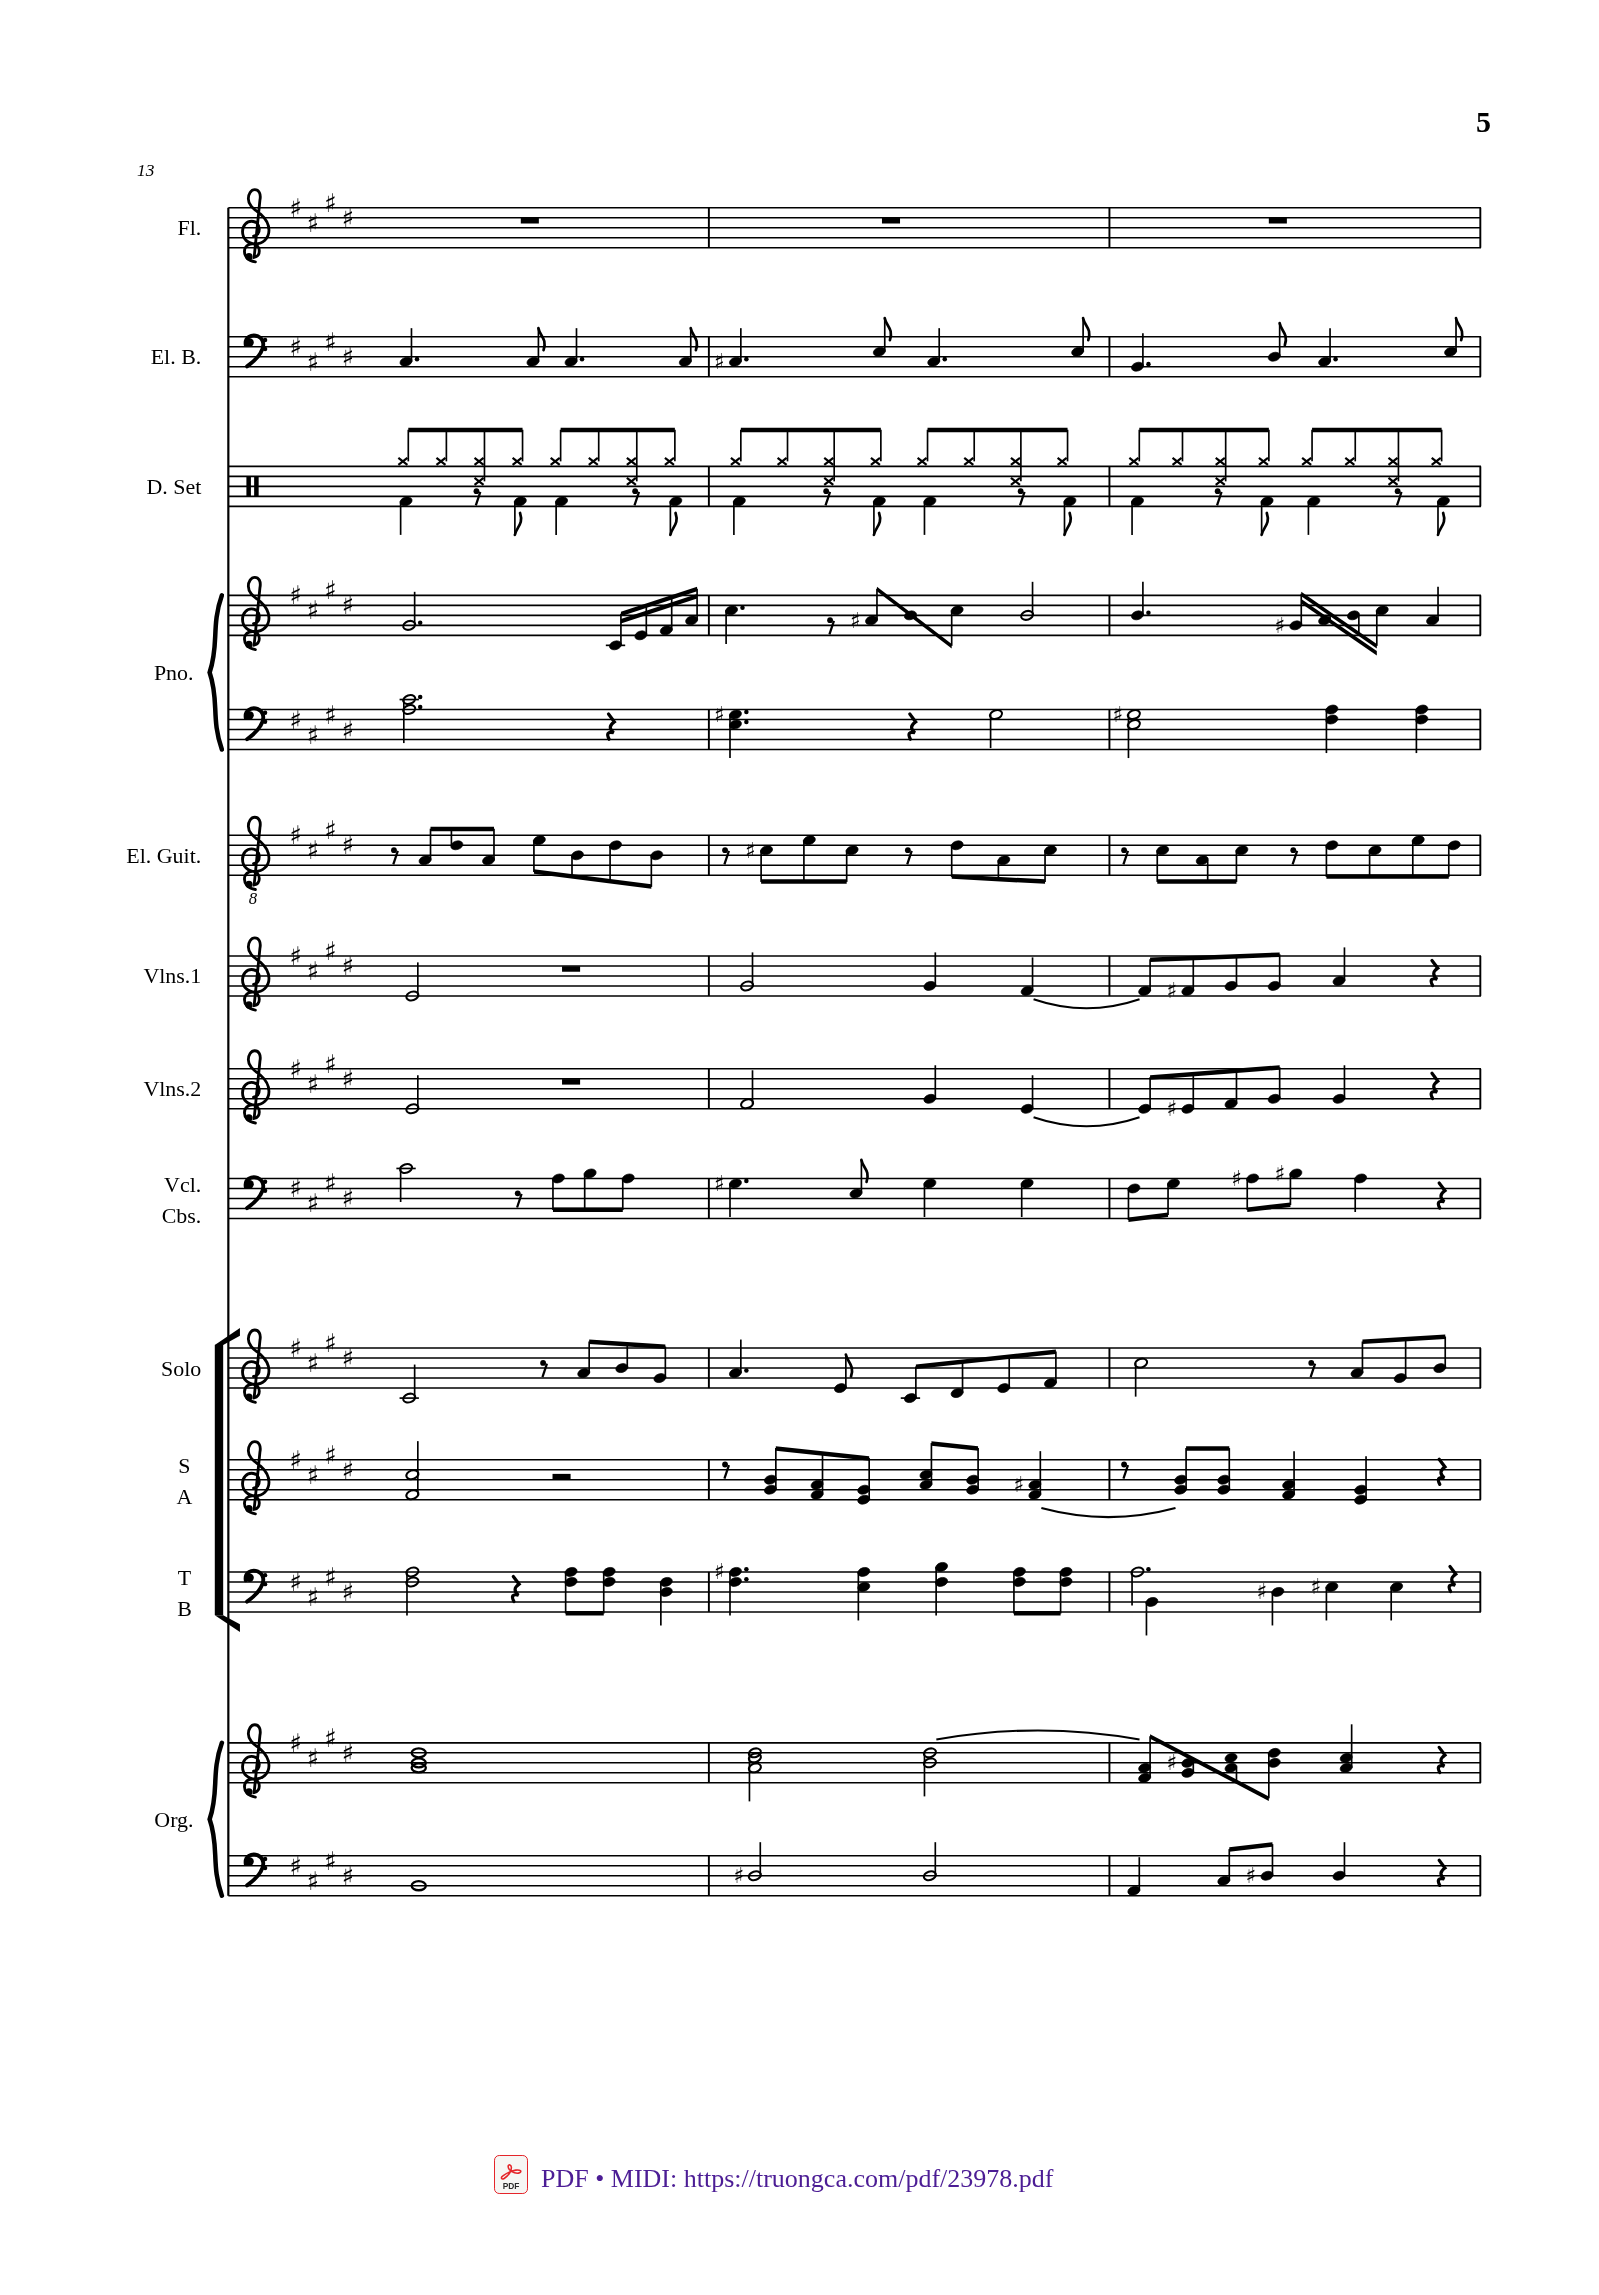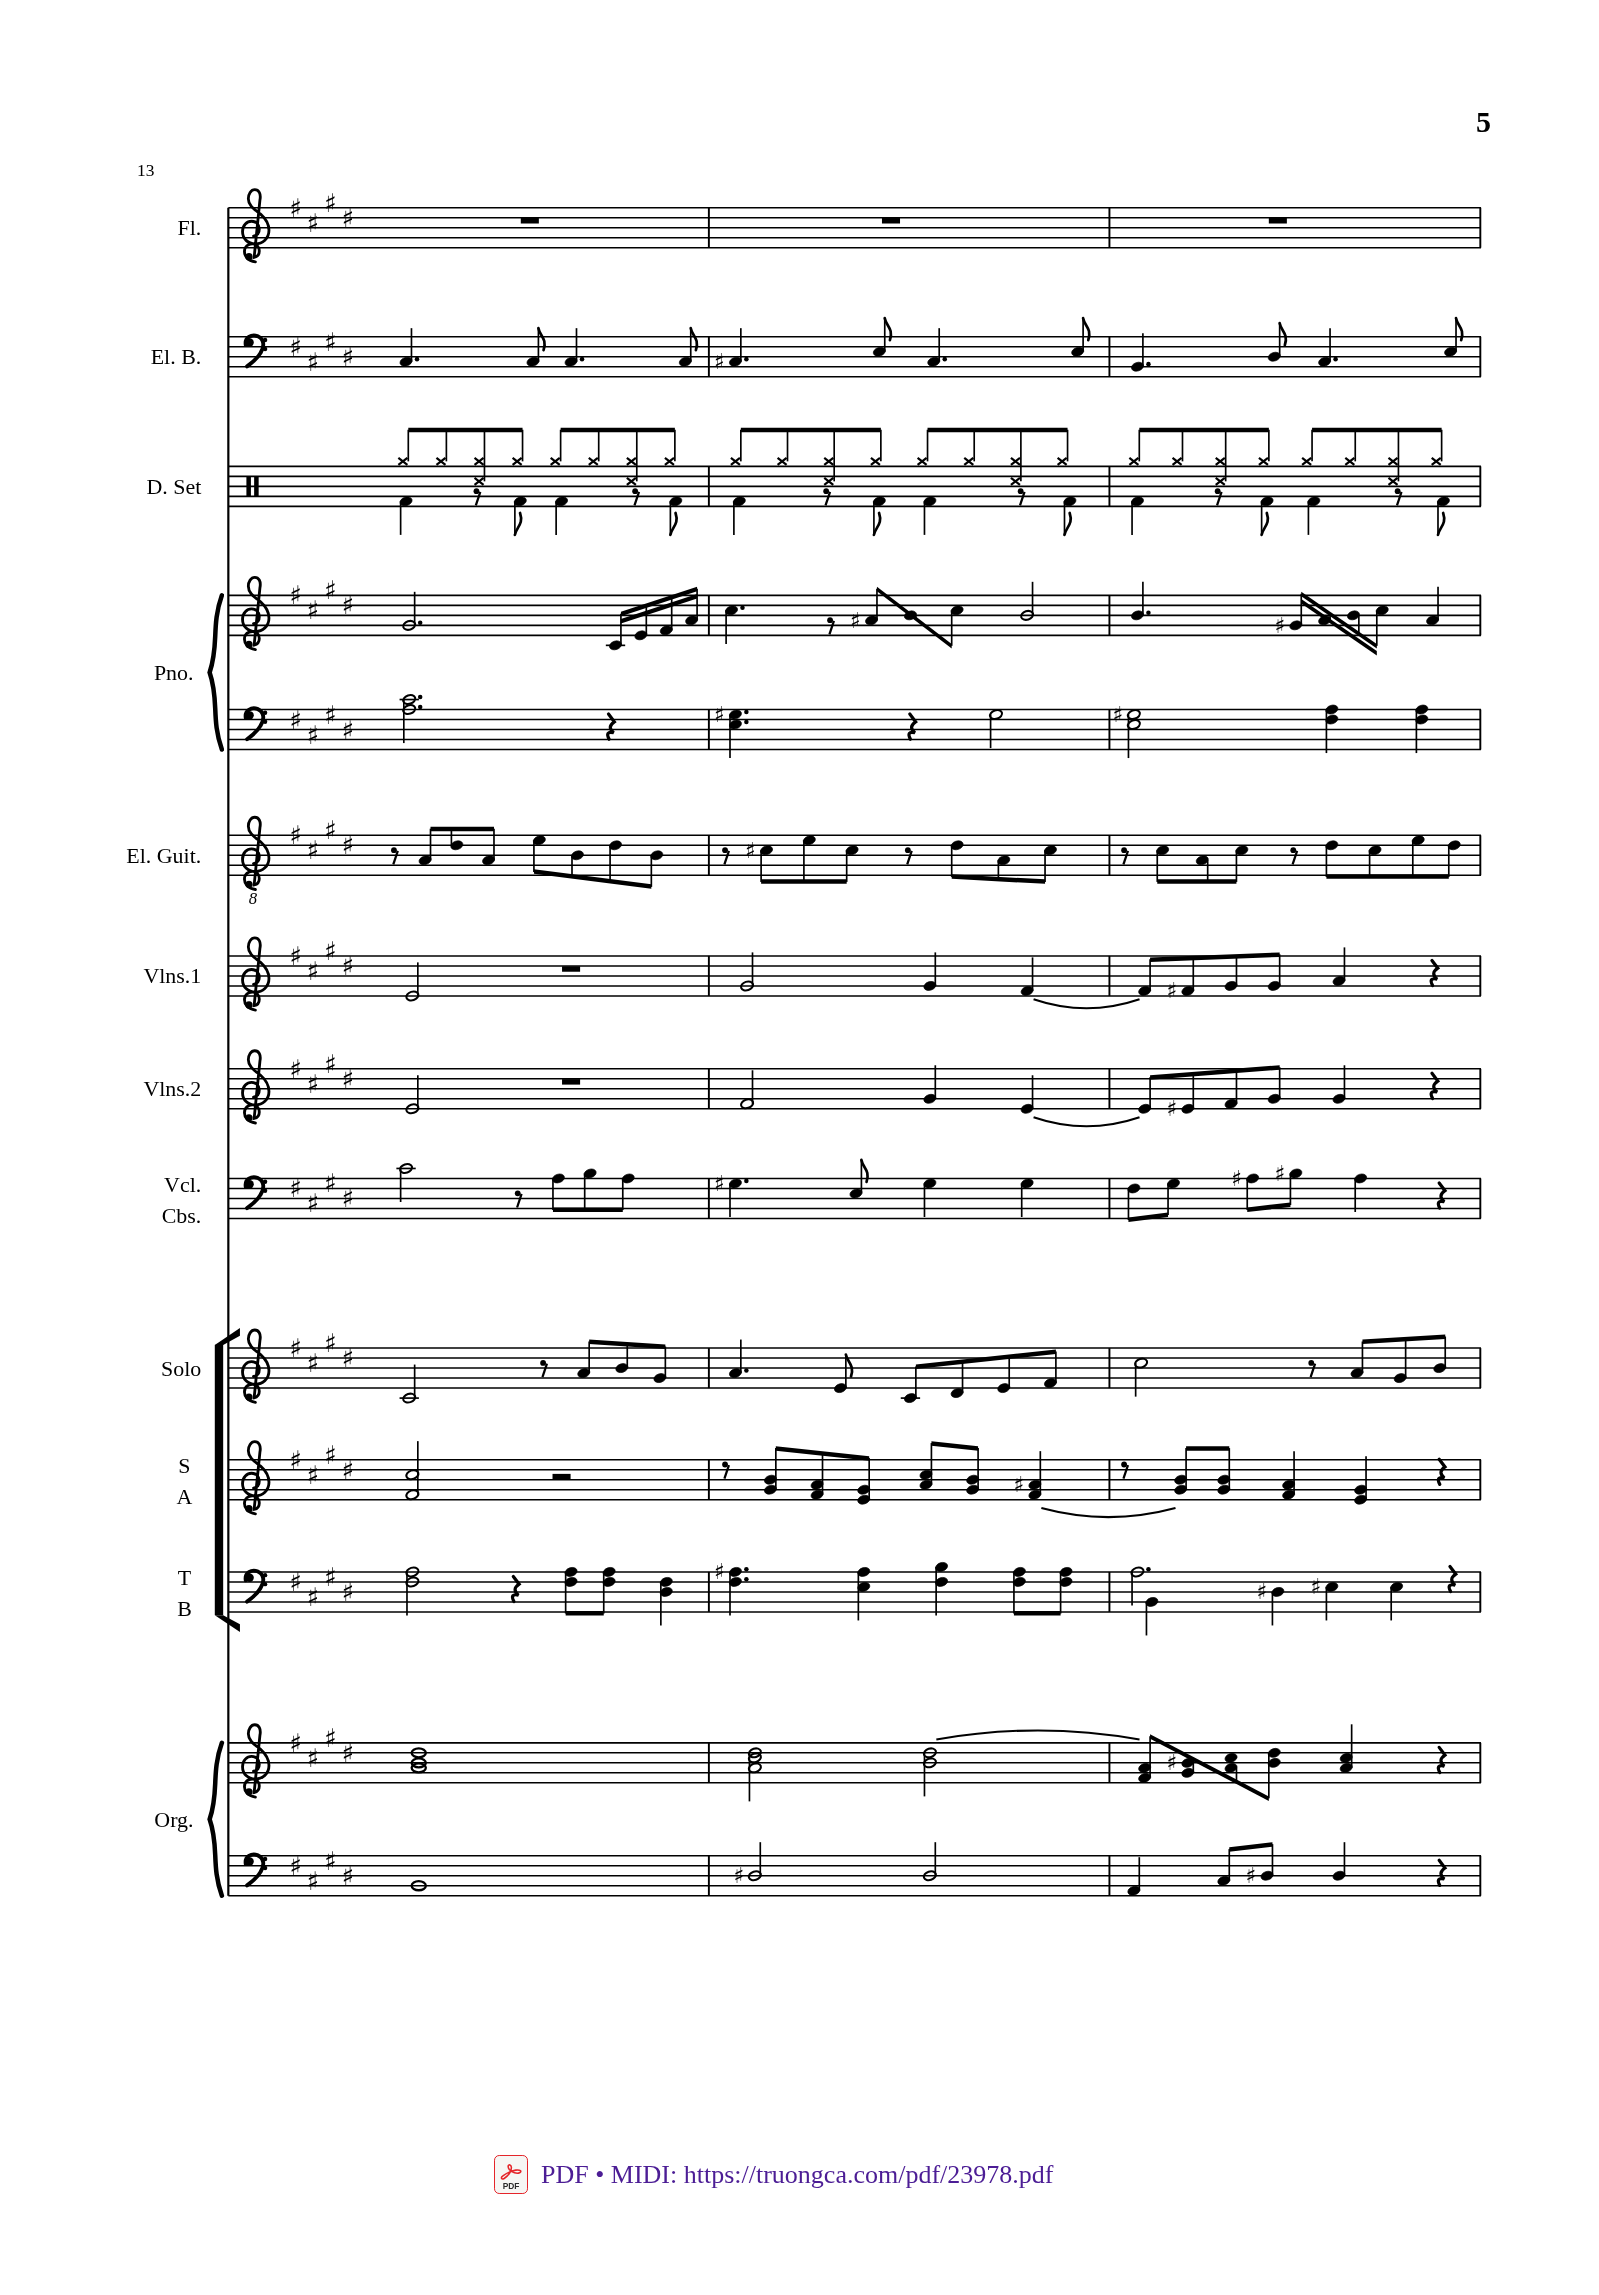--- a/index.html
+++ b/index.html
@@ -10,26 +10,26 @@
     font-family:"Liberation Serif", serif;
     color:#000;
     overflow:hidden;
   }
   .page-number{
     position:absolute; top:105px; right:108px;
     font-size:30px; font-weight:bold;
   }
   .measure-number{
     position:absolute; left:137px; top:160px;
-    font-size:17.4px; text-align:right;
+    font-size:17.4px; font-style:italic;text-align:right;
   }
   #score{position:absolute;left:0;top:0;}
   .footer{
     position:absolute; left:494px; top:2155px;
-    display:flex; align-items:center; gap:13px;
+    display:flex; align-items:flex-end; gap:13px;
   }
   .pdf-icon{
     width:34px;height:39px;
     border:1.9px solid #e5252a; border-radius:5.2px;
     background:#f6f6f4;
     display:flex; flex-direction:column; align-items:center; justify-content:flex-end;
     box-sizing:border-box;
   }
   .pdf-icon .glyph{width:24.5px;height:19.4px;margin-top:0.6px;}
   .pdf-icon .tag{

